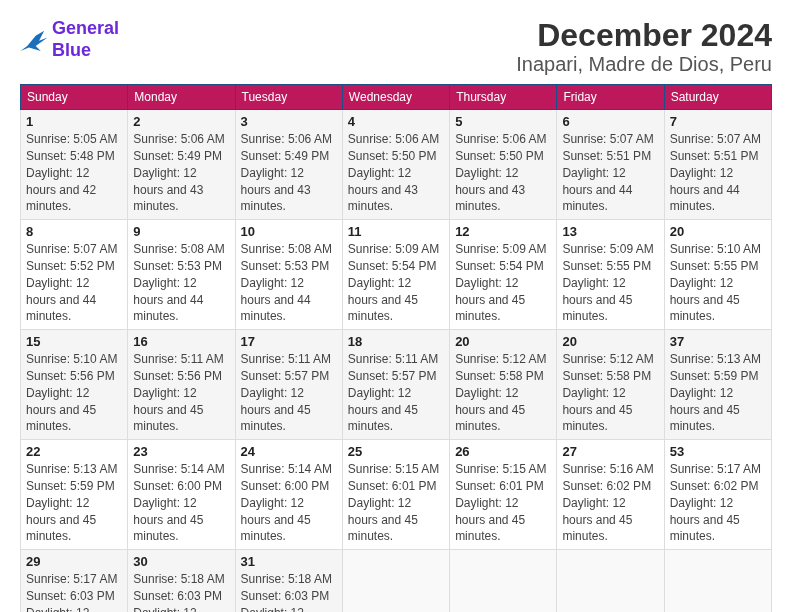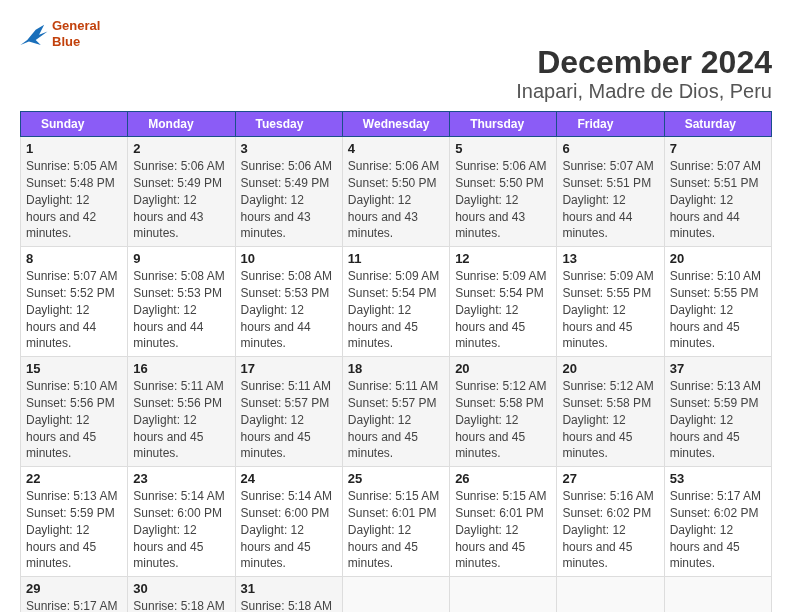--- a/index.html
+++ b/index.html
@@ -22,57 +22,56 @@
       align-items: flex-start;
       justify-content: space-between;
       margin-bottom: 8px;
     }
     .logo {
       display: flex;
       align-items: center;
       gap: 4px;
     }
     .logo-text {
-      font-size: 13px;
+      font-size: 18px;
       font-weight: bold;
-      color: #c2410c;
+      color: #6d28d9;
       line-height: 1.2;
     }
     .logo-bird {
       width: 28px;
       height: 22px;
     }
     .title-block {
       text-align: right;
     }
     .main-title {
       font-size: 32px;
       font-weight: bold;
       color: #333;
       line-height: 1.1;
-      margin-top: 27px;
     }
     .subtitle {
       font-size: 20px;
       color: #555;
     }
     .calendar {
       flex: 1;
       border: 1px solid #ccc;
       border-collapse: collapse;
       width: 100%;
       table-layout: fixed;
     }
     .calendar th {
-      background-color: #8b5cf6;
+      background-color: #be185d;
       color: #fff;
       font-size: 12px;
-      font-weight: bold;
+      font-weight: normal;
       text-align: left;
-      padding: 5px 20px;
+      padding: 5px 6px;
       border: 1px solid #1a4f8a;
     }
     .calendar td {
       vertical-align: top;
       padding: 4px 5px;
       border: 1px solid #ddd;
       font-size: 9.5px;
       color: #333;
       height: 80px;
     }

